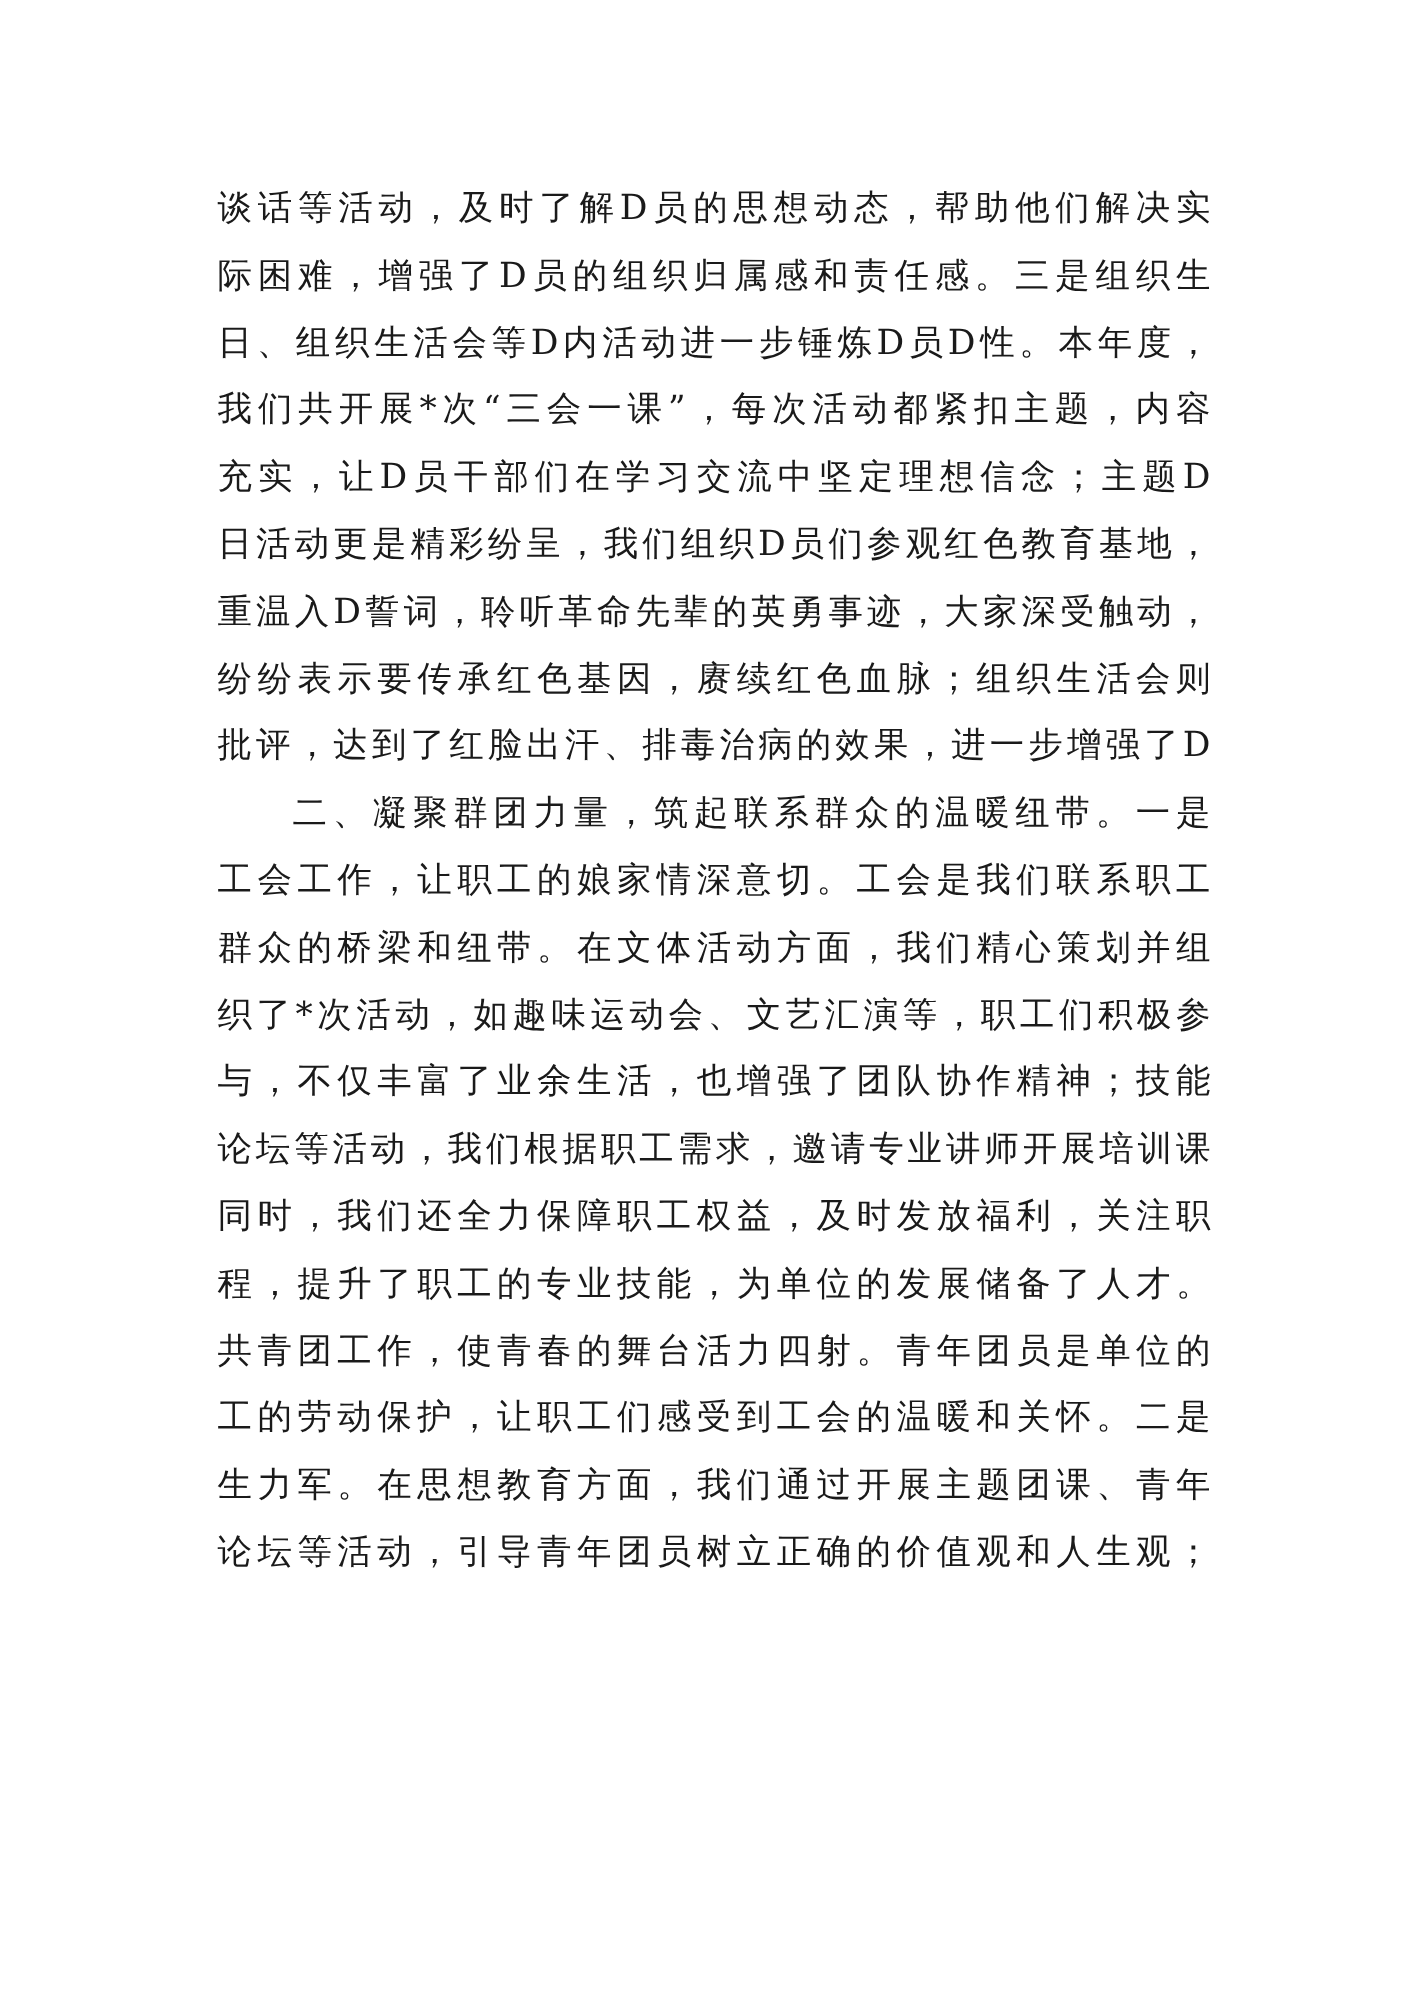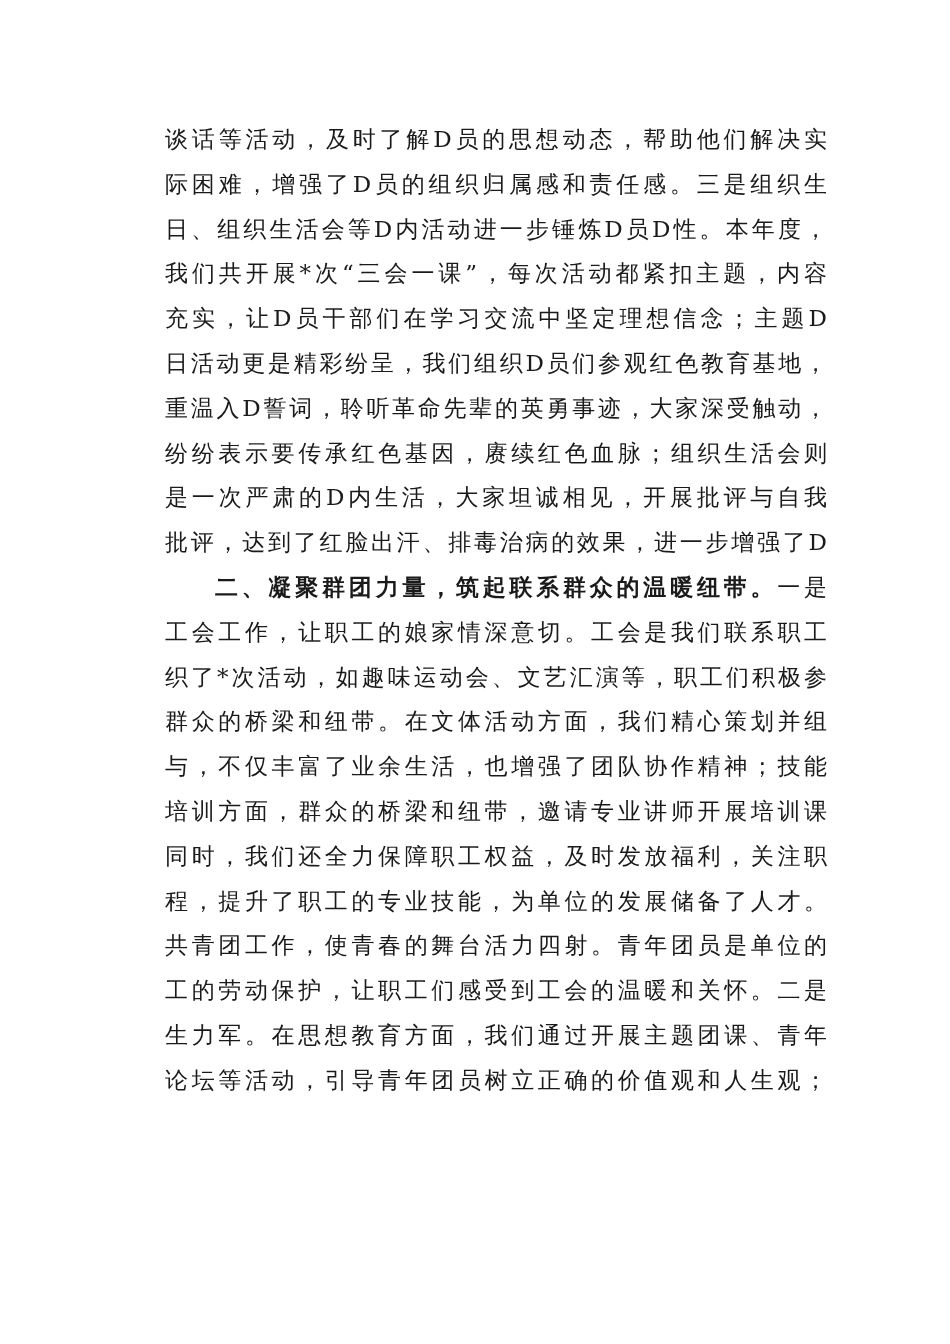--- a/index.html
+++ b/index.html
@@ -11,68 +11,66 @@
       width: 950px;
       height: 1344px;
       position: relative;
       overflow: hidden;
     }
     .page {
       position: absolute;
       left: 145px;
       top: 117px;
       width: 662px;
-      margin-left: 20px;
     }
     .line {
       height: 44.8px;
       line-height: 44.8px;
       font-family: "DejaVu Serif", "Liberation Serif", serif;
       font-size: 23px;
       color: #1a1a1a;
       white-space: nowrap;
       text-align: justify;
       text-align-last: justify;
       letter-spacing: 0px;
     }
     .line.last {
       text-align-last: left;
     }
     .indent {
       padding-left: 50px;
     }
     .heading {
       font-family: "DejaVu Sans", "Liberation Sans", sans-serif;
-      font-weight: bold;
+      font-weight: normal;
     }
   </style>
 </head>
 <body>
 
 <div class="page">
   <div>
     <div class="line">谈话等活动，及时了解D员的思想动态，帮助他们解决实</div>
     <div class="line">际困难，增强了D员的组织归属感和责任感。三是组织生</div>
     <div class="line">日、组织生活会等D内活动进一步锤炼D员D性。本年度，</div>
     <div class="line">我们共开展*次“三会一课”，每次活动都紧扣主题，内容</div>
     <div class="line">充实，让D员干部们在学习交流中坚定理想信念；主题D</div>
     <div class="line">日活动更是精彩纷呈，我们组织D员们参观红色教育基地，</div>
     <div class="line">重温入D誓词，聆听革命先辈的英勇事迹，大家深受触动，</div>
     <div class="line">纷纷表示要传承红色基因，赓续红色血脉；组织生活会则</div>
-    <div class="line">是一次严肃的D内生活，大家坦诚相见，开展批评与自我</div>
     <div class="line">批评，达到了红脸出汗、排毒治病的效果，进一步增强了D</div>
   </div>
 
   <div>
     <div class="line indent"><span class="heading">二、凝聚群团力量，筑起联系群众的温暖纽带。</span><span>一是</span></div>
     <div class="line">工会工作，让职工的娘家情深意切。工会是我们联系职工</div>
+    <div class="line">群众的桥梁和纽带。在文体活动方面，我们精心策划并组</div>
     <div class="line">织了*次活动，如趣味运动会、文艺汇演等，职工们积极参</div>
-    <div class="line">群众的桥梁和纽带。在文体活动方面，我们精心策划并组</div>
     <div class="line">与，不仅丰富了业余生活，也增强了团队协作精神；技能</div>
-    <div class="line">培训方面，群众的桥梁和纽带，邀请专业讲师开展培训课</div>
+    <div class="line">论坛等活动，我们根据职工需求，邀请专业讲师开展培训课</div>
     <div class="line">同时，我们还全力保障职工权益，及时发放福利，关注职</div>
     <div class="line">程，提升了职工的专业技能，为单位的发展储备了人才。</div>
     <div class="line">共青团工作，使青春的舞台活力四射。青年团员是单位的</div>
     <div class="line">工的劳动保护，让职工们感受到工会的温暖和关怀。二是</div>
     <div class="line">生力军。在思想教育方面，我们通过开展主题团课、青年</div>
     <div class="line">论坛等活动，引导青年团员树立正确的价值观和人生观；</div>
   </div>
 </div>
 
 </body></html>

